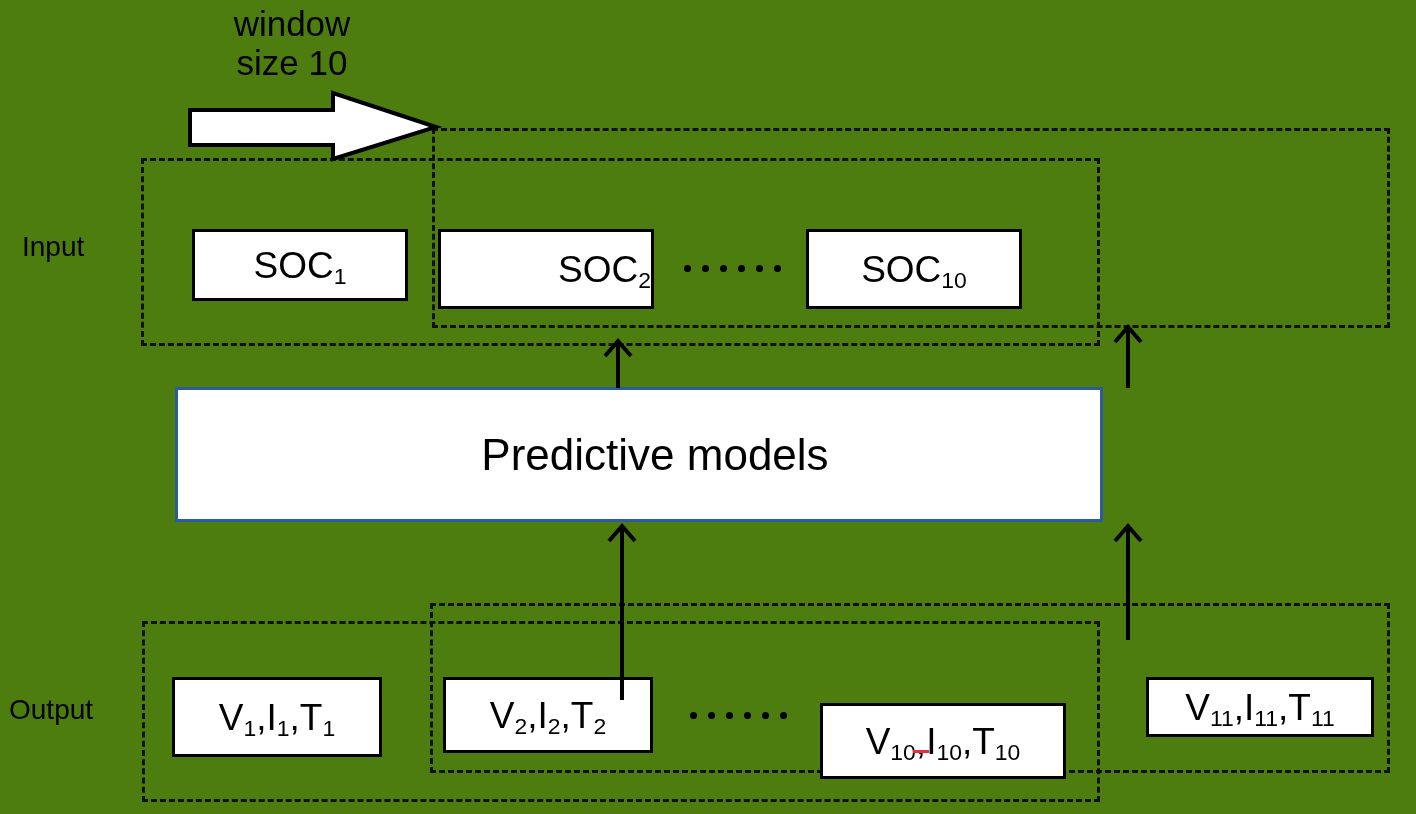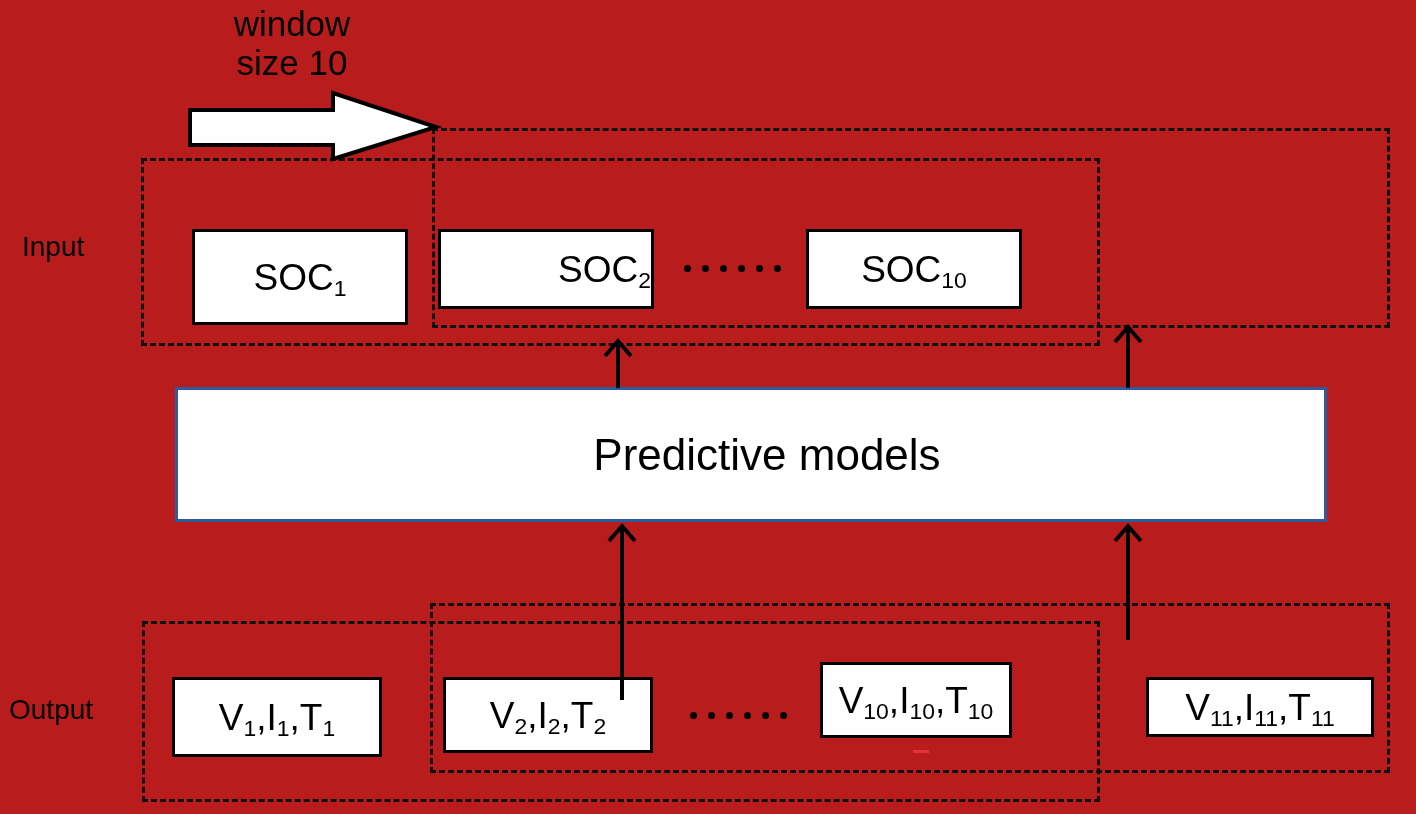--- a/index.html
+++ b/index.html
@@ -8,21 +8,21 @@
     background: #ffffff;
   }
   body {
     font-family: "Liberation Sans", sans-serif;
     color: #000000;
   }
   #canvas {
     position: relative;
     width: 1416px;
     height: 814px;
-    background: #b91c1c;
+    background: #4d7c0f;
     overflow: hidden;
     text-decoration: underline;
   }
   .abs { position: absolute; }
 
   
   .row-label {
     font-size: 28px;
     line-height: 1;
     color: #000;
@@ -120,21 +120,21 @@
 size 10</div>
 
   <div class="abs row-label" style="left:22px; top:233px;">Input</div>
 
   <div class="abs row-label" style="left:9px; top:696px;">Output</div>
 
   <div class="abs dashed-box" style="left:432px; top:128px; width:958px; height:200px;"></div>
 
   <div class="abs dashed-box" style="left:141px; top:158px; width:959px; height:188px;"></div>
 
-  <div class="abs unit-box" style="left:192px; top:229px; width:216px; height:96px;">
+  <div class="abs unit-box" style="left:192px; top:229px; width:216px; height:72px;">
     <span class="unit-label">SOC<sub>1</sub></span>
   </div>
 
   <div class="abs unit-box" style="left:438px; top:229px; width:216px; height:80px;justify-content:flex-end;">
     <span class="unit-label">SOC<sub>2</sub></span>
   </div>
 
   <div class="abs dots" style="left:684px; top:265px;">
       <i></i>
       <i></i>
@@ -142,21 +142,21 @@
       <i></i>
       <i></i>
       <i></i>
     </div>
 
   <div class="abs unit-box" style="left:806px; top:229px; width:216px; height:80px;">
     <span class="unit-label">SOC<sub>10</sub></span>
   </div>
 
 
-  <div class="abs model-box" style="left:175px; top:387px; width:1152px; height:135px;padding-left:32px;">
+  <div class="abs model-box" style="left:175px; top:387px; width:928px; height:135px;padding-left:32px;">
     <span class="model-label">Predictive models</span>
   </div>
 
   <div class="abs dashed-box" style="left:430px; top:603px; width:960px; height:170px;"></div>
 
   <div class="abs dashed-box" style="left:142px; top:621px; width:958px; height:181px;"></div>
 
   <div class="abs unit-box" style="left:172px; top:677px; width:210px; height:80px;">
     <span class="unit-label">V<sub>1</sub>,I<sub>1</sub>,T<sub>1</sub></span>
   </div>
@@ -167,21 +167,21 @@
 
   <div class="abs dots" style="left:690px; top:712px;">
       <i></i>
       <i></i>
       <i></i>
       <i></i>
       <i></i>
       <i></i>
     </div>
 
-  <div class="abs unit-box" style="left:820px; top:662px; width:192px; height:76px;">
+  <div class="abs unit-box" style="left:820px; top:703px; width:246px; height:76px;">
     <span class="unit-label">V<sub>10</sub>,I<sub>10</sub>,T<sub>10</sub></span>
   </div>
 
   <div class="abs red-mark" style="left:913px; top:750px; width:16px; height:3px;"></div>
 
   <div class="abs unit-box" style="left:1146px; top:677px; width:228px; height:60px;">
     <span class="unit-label">V<sub>11</sub>,I<sub>11</sub>,T<sub>11</sub></span>
   </div>
 
   <svg class="overlay" viewBox="0 0 1416 814">

